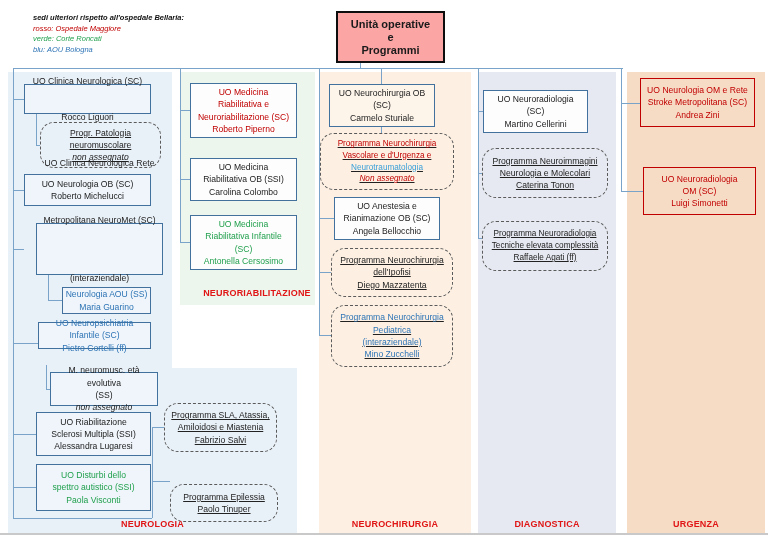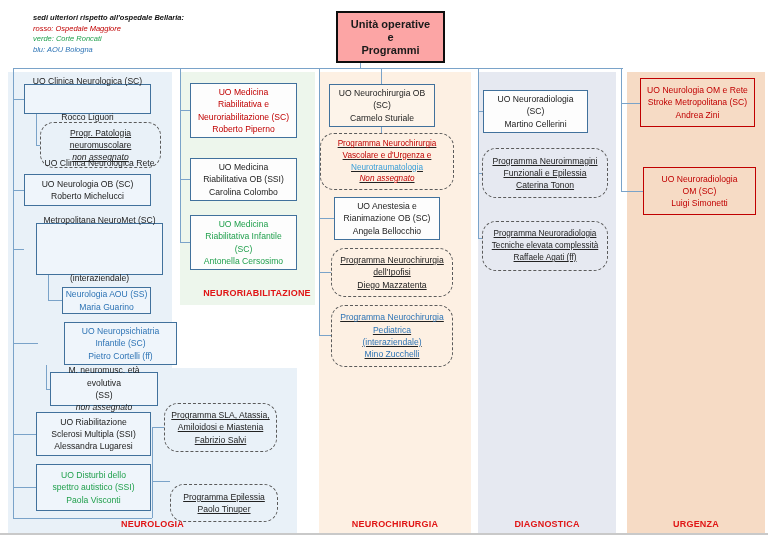--- a/index.html
+++ b/index.html
@@ -137,21 +137,21 @@
   <div class="node fill-blue" style="left:36px;top:223px;width:127px;height:52px;gap:45px;">
     <span>UO Clinica Neurologica Rete</span>
     <span>Metropolitana NeuroMet (SC)</span>
     <span>(interaziendale)</span>
     <span>Pietro Cortelli</span>
   </div>
   <div class="node fill-blue" style="left:62px;top:287px;width:89px;height:27px;">
     <span class="blue">Neurologia AOU (SS)</span>
     <span class="blue">Maria Guarino</span>
   </div>
-  <div class="node fill-blue" style="left:38px;top:322px;width:113px;height:43px;margin-left:26px;">
+  <div class="node fill-blue" style="left:38px;top:322px;width:113px;height:27px;">
     <span class="blue">UO Neuropsichiatria</span>
     <span class="blue">Infantile (SC)</span>
     <span class="blue">Pietro Cortelli (ff)</span>
   </div>
   <div class="node fill-blue" style="left:50px;top:372px;width:108px;height:34px;">
     <span>M. neuromusc. età evolutiva</span>
     <span>(SS)</span>
     <span class="it">non assegnato</span>
   </div>
   <div class="node fill-blue" style="left:36px;top:412px;width:115px;height:44px;">
@@ -220,21 +220,21 @@
     <span class="blue">Mino Zucchelli</span>
   </div>
 
   <div class="node fill-white" style="left:483px;top:90px;width:105px;height:43px;">
     <span>UO Neuroradiologia</span>
     <span>(SC)</span>
     <span>Martino Cellerini</span>
   </div>
   <div class="node dashed" style="left:482px;top:148px;width:126px;height:50px;">
     <span>Programma Neuroimmagini</span>
-    <span>Funzionali e Epilessia</span>
+    <span>Neurologia e Molecolari</span>
     <span>Caterina Tonon</span>
   </div>
   <div class="node dashed" style="left:482px;top:213px;width:126px;height:50px;font-size:8.2px;margin-top:8px;">
     <span>Programma Neuroradiologia</span>
     <span>Tecniche elevata complessità</span>
     <span>Raffaele Agati (ff)</span>
   </div>
 
   <div class="node redbox" style="left:640px;top:78px;width:115px;height:49px;">
     <span class="red">UO Neurologia OM e Rete</span>

